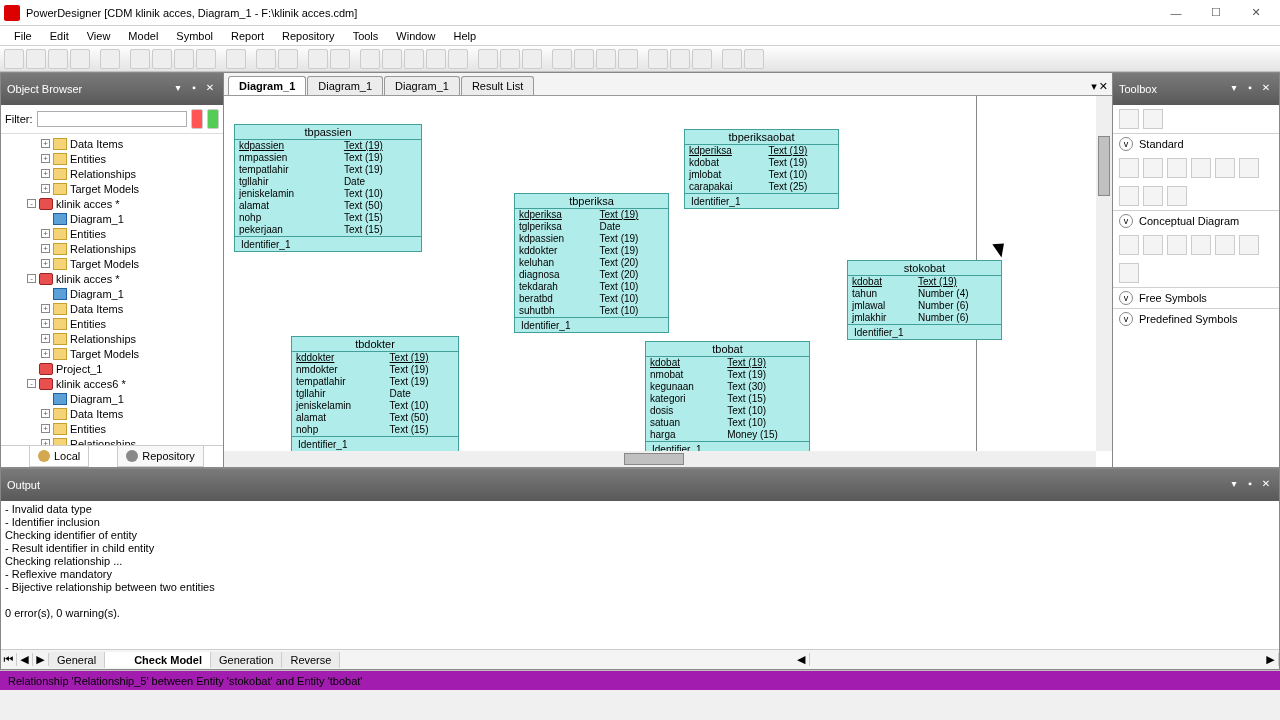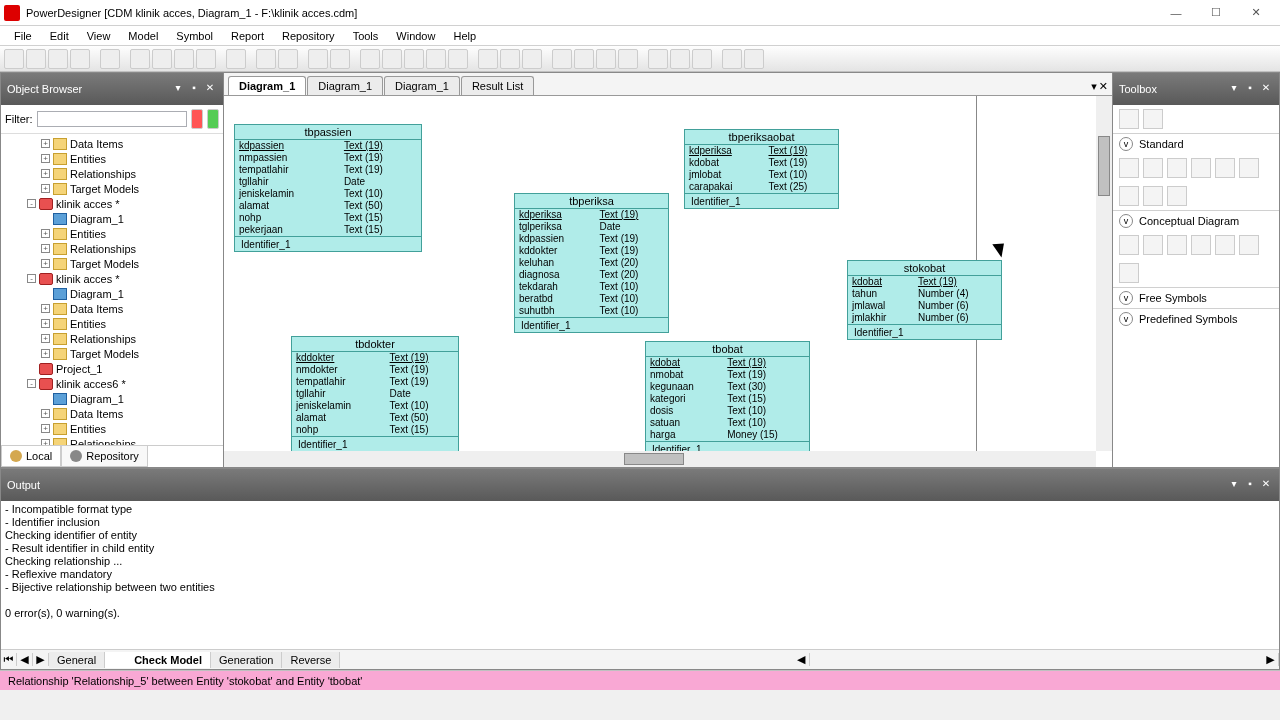--- a/index.html
+++ b/index.html
@@ -23,21 +23,21 @@
 .tree { flex: 1; overflow: auto; padding: 2px 0; }
 .tree-row { display: flex; align-items: center; height: 15px; padding-left: 4px; white-space: nowrap; }
 .tree-row .ind { display: inline-block; }
 .tree-row .tog { width: 9px; height: 9px; border: 1px solid #888; font-size: 8px; line-height: 7px; text-align: center; margin-right: 3px; color: #555; }
 .tree-row .ico { width: 14px; height: 12px; margin-right: 3px; display: inline-block; }
 .tree-row .lbl { color: #000; }
 .ico-folder { background: #f5d478; border: 1px solid #c8a030; }
 .ico-diagram { background: #5ca0d8; border: 1px solid #2060a0; }
 .ico-model { background: #e85050; border: 1px solid #a02020; border-radius: 2px; }
 .ob-tabs { height: 22px; display: flex; border-top: 1px solid #ccc; }
-.ob-tab { flex: 0 0 auto; padding: 2px 8px; border: 1px solid #ccc; border-top: none; background: #f8f8f8; display: flex; align-items: center; gap: 4px; }
+.ob-tab { flex: 0 0 auto; padding: 2px 8px; border: 1px solid #ccc; border-top: none; background: #f8f8f8; display: flex; align-items: center; gap: 4px; margin-left: 28px; }
 .ob-tab.active { background: #fff; }
 .ob-tab .obi { width: 12px; height: 12px; background: #d4a850; border-radius: 6px; }
 .center { flex: 1; background: #bfbfbf; display: flex; flex-direction: column; border: 1px solid #888; border-left: none; border-right: none; }
 .diagram-tabs { height: 23px; background: #f4f4f4; display: flex; align-items: flex-end; padding: 0 4px; border-bottom: 1px solid #999; }
 .dtab { padding: 3px 10px; border: 1px solid #999; border-bottom: none; background: #ececec; margin-right: 1px; border-radius: 3px 3px 0 0; }
 .dtab.active { background: #fff; font-weight: bold; }
 .dtab-close { margin-left: auto; display: flex; gap: 2px; padding-bottom: 2px; }
 .canvas-wrap { flex: 1; position: relative; background: #fff; overflow: hidden; }
 .canvas { position: absolute; inset: 0; }
 .vscrl { position: absolute; right: 0; top: 0; bottom: 16px; width: 16px; background: #efefef; }
@@ -56,21 +56,21 @@
 .tx-section { padding: 3px 6px; border-top: 1px solid #d0d0d0; display: flex; align-items: center; gap: 6px; }
 .tx-section .arr { width: 14px; height: 14px; border: 1px solid #888; border-radius: 8px; text-align: center; line-height: 12px; font-size: 9px; }
 .output { height: 202px; background: #fff; border: 1px solid #888; display: flex; flex-direction: column; }
 .out-body { flex: 1; overflow: auto; padding: 2px 4px; font-size: 11px; color: #000; }
 .out-body div { line-height: 13px; }
 .out-tabs { height: 20px; display: flex; align-items: center; border-top: 1px solid #ccc; background: #f4f4f4; }
 .out-tab { padding: 2px 8px; border-right: 1px solid #ccc; background: #ececec; }
 .out-tab.active { background: #fff; font-weight: bold; padding-left: 29px; }
 .out-nav { display: flex; }
 .out-nav span { width: 16px; text-align: center; border-right: 1px solid #ccc; }
-.statusbar { height: 20px; background: #f9a8d4; border-top: 1px solid #c0c0c0; padding: 2px 8px; display: flex; align-items: center; }
+.statusbar { height: 20px; background: #a21caf; border-top: 1px solid #c0c0c0; padding: 2px 8px; display: flex; align-items: center; }
 .cursor-arrow { position: absolute; width: 12px; height: 18px; pointer-events: none; }
 .cursor-arrow::before { content: ""; position: absolute; border-left: 10px solid #000; border-top: 6px solid transparent; border-bottom: 10px solid transparent; transform: rotate(-35deg); }
 </style>
 </head>
 <body>
 
 <div class="titlebar">
   <div class="logo"></div>
   <div class="title">PowerDesigner [CDM klinik acces, Diagram_1 - F:\klinik acces.cdm]</div>
   <div class="winbtn">—</div>
@@ -662,21 +662,21 @@
 
 <div class="output">
   <div class="panel-head">
     <span>Output</span>
     <span class="sp"></span>
     <span class="pbtn">▾</span>
     <span class="pbtn">▪</span>
     <span class="pbtn">✕</span>
   </div>
   <div class="out-body" id="outbody">
-      <div>-   Incompatible format type</div>
+      <div>-   Invalid data type</div>
       <div>-   Identifier inclusion</div>
       <div>Checking identifier of entity</div>
       <div>-   Result identifier in child entity</div>
       <div>Checking relationship ...</div>
       <div>-   Reflexive mandatory</div>
       <div>-   Bijective relationship between two entities</div>
       <div>&nbsp;</div>
       <div>0 error(s), 0 warning(s).</div>
     </div>
   <div class="out-tabs">

